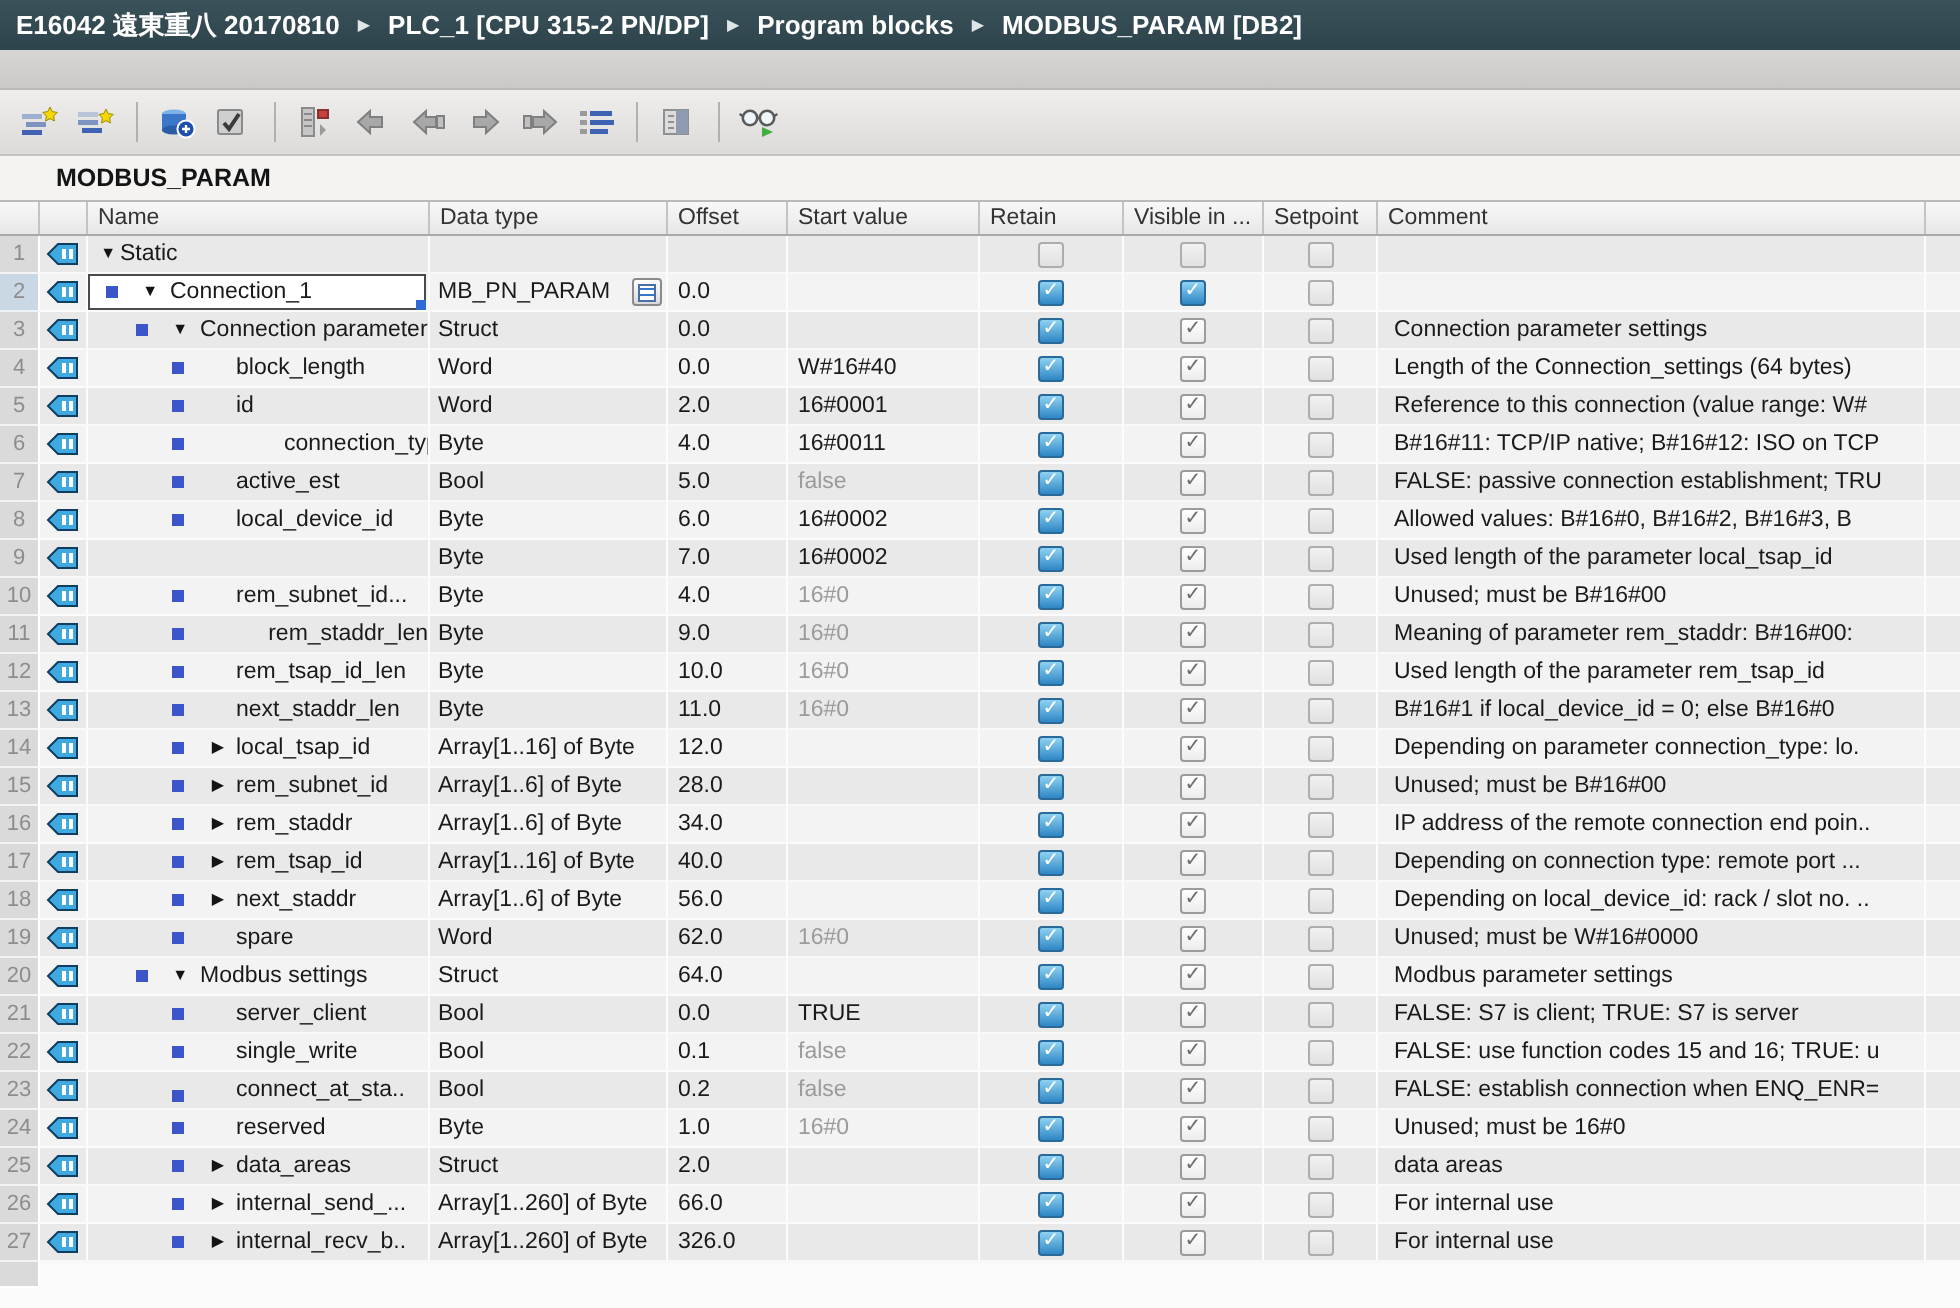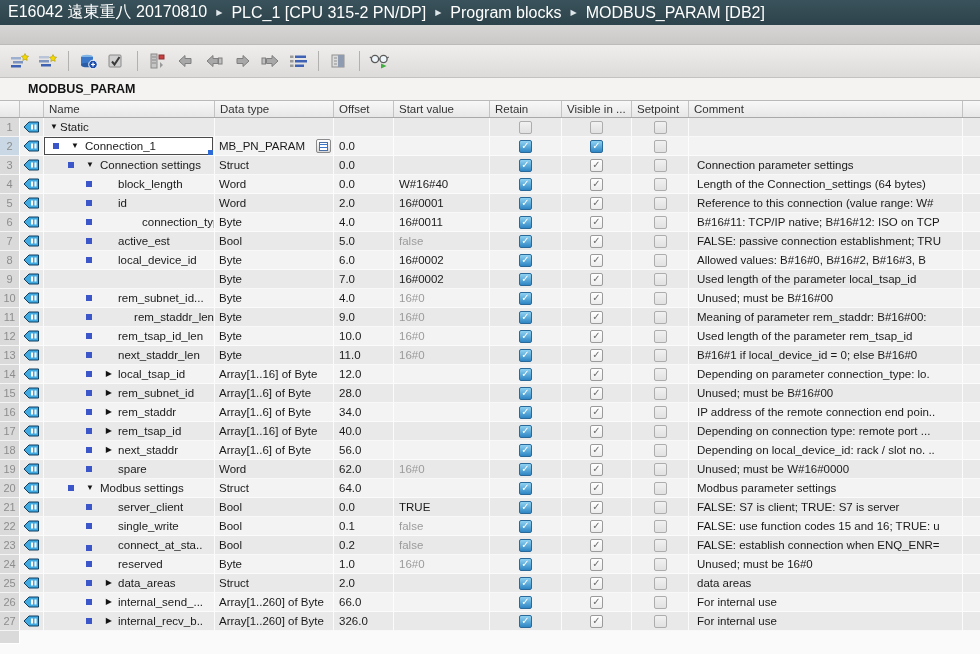--- a/index.html
+++ b/index.html
@@ -4,21 +4,21 @@
 <style>
   * { margin:0; padding:0; box-sizing:border-box; }
   html,body { width:980px; height:654px; overflow:hidden;
     font-family:"Liberation Sans","DejaVu Sans",sans-serif; background:#f4f3f2; }
   #app { position:relative; width:980px; height:654px; background:#f4f3f2; }
 
   
   #crumbbar { position:absolute; left:0; top:0; width:980px; height:25px;
     background:linear-gradient(#3a525b,#2d434b); display:flex; align-items:center;
     padding-left:8px; gap:9px; }
-  .crumb-seg { color:#ffffff; font-weight:normal; font-size:16px; white-space:nowrap; cursor:default; }
+  .crumb-seg { color:#ffffff; font-weight:bold; font-size:13px; white-space:nowrap; cursor:default; }
   .crumb-arrow { color:#dfe6e9; font-size:8px; line-height:1; }
 
   
   #substrip { position:absolute; left:0; top:25px; width:980px; height:20px;
     background:linear-gradient(#d8d6d4,#cbc9c7); border-bottom:1px solid #bdbbb9; }
 
   
   #toolbar { position:absolute; left:0; top:45px; width:980px; height:33px;
     background:linear-gradient(#f0eeec,#dddbd9); border-bottom:1px solid #c4c2c0;
     display:flex; align-items:center; padding-left:8px; gap:4px; }
@@ -302,21 +302,21 @@
               <rect x="8" y="3.5" width="2" height="5" fill="#ffffff"></rect>
               <rect x="11.5" y="3.5" width="2" height="5" fill="#ffffff"></rect>
             </svg>
           </div>
           <div class="cell c-name">
             <span class="nm" style="display: flex; align-items: center; width: 100%; padding-left: 24px;">
               <span class="sq"></span>
               <span class="tri-slot">
                 <span class="tri">▼</span>
               </span>
-              <span>Connection settings</span>
+              <span>Connection parameter</span>
             </span>
           </div>
           <div class="cell c-type">
             <span>Struct</span>
           </div>
           <div class="cell c-off">0.0</div>
           <div class="cell c-start"></div>
           <div class="cell c-ret">
             <span class="cbx checked">✓</span>
           </div>

